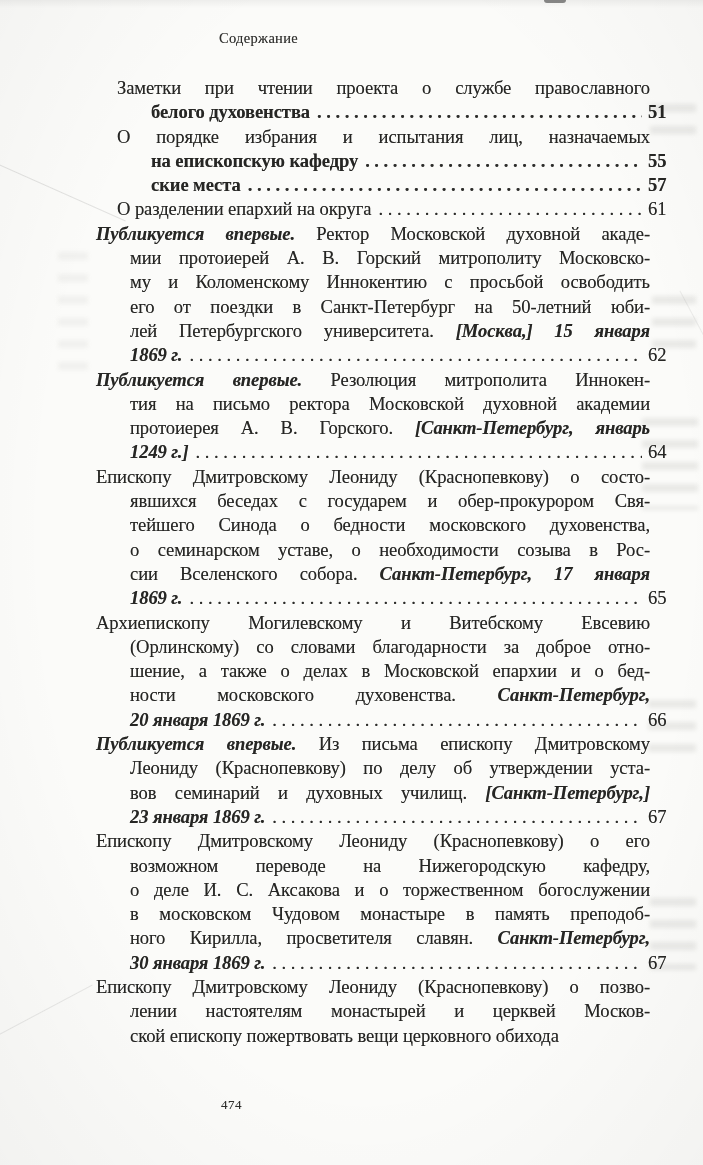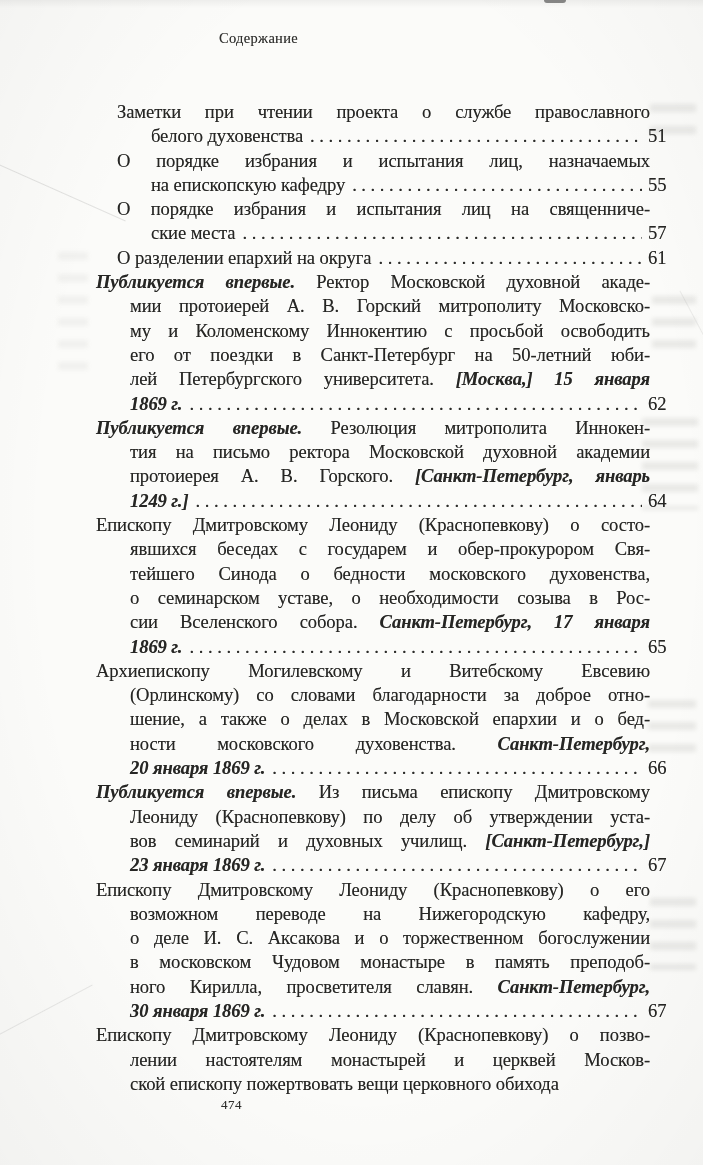--- a/index.html
+++ b/index.html
@@ -48,34 +48,34 @@
 
   
   .running-header {
     position: absolute; top: 30px; left: 219px;
     font-size: 14.5px; letter-spacing: 0.3px; color: #30302e;
     text-shadow: 0 0 0.6px rgba(55,55,55,0.5);
   }
 
   
   .toc {
-    position: absolute; top: 100px; left: 96px; width: 582px;
+    position: absolute; top: 76px; left: 96px; width: 582px;
     font-size: 18.6px; line-height: 24.3px; letter-spacing: -0.1px;
     color: #262624;
     text-shadow: 0 0 0.6px rgba(55,55,55,0.5);
   }
   .line {
     width: 554px;
     text-align: justify;
     text-align-last: justify;
   }
   .line.noj { text-align: left; text-align-last: left; }
   .line.cont { padding-left: 34px; }
   .entry.sub > .line { padding-left: 21px; }
-  .entry.sub > .line.cont { padding-left: 55px; }
+  .entry.sub > .line.cont { padding-left: 55px; font-weight: bold; }
   .line.dotline {
     display: flex; align-items: baseline;
     width: 582px;
     text-align: left; text-align-last: left;
   }
   .dotline .txt { flex: 0 0 auto; white-space: pre; }
   .dots {
     flex: 1 1 auto; overflow: hidden; white-space: nowrap;
     letter-spacing: 4.6px; padding-left: 7px; margin-right: 6px;
     color: #2b2b29;
@@ -119,21 +119,20 @@
       </div>
       <div class="entry sub">
         <div class="line"><span class="txt"><span>О порядке избрания и испытания лиц, назначаемых</span></span></div>
         <div class="line cont dotline">
           <span class="txt"><span>на епископскую кафедру</span></span>
           <span class="dots">..............................................................................................................</span>
           <span class="pnum">55</span>
         </div>
       </div>
       <div class="entry sub">
-        <div class="line"><span class="txt"><span>О порядке избрания и испытания лиц на священниче-</span></span></div>
         <div class="line cont dotline">
           <span class="txt"><span>ские места</span></span>
           <span class="dots">..............................................................................................................</span>
           <span class="pnum">57</span>
         </div>
       </div>
       <div class="entry sub">
         <div class="line dotline">
           <span class="txt"><span>О разделении епархий на округа</span></span>
           <span class="dots">..............................................................................................................</span>

